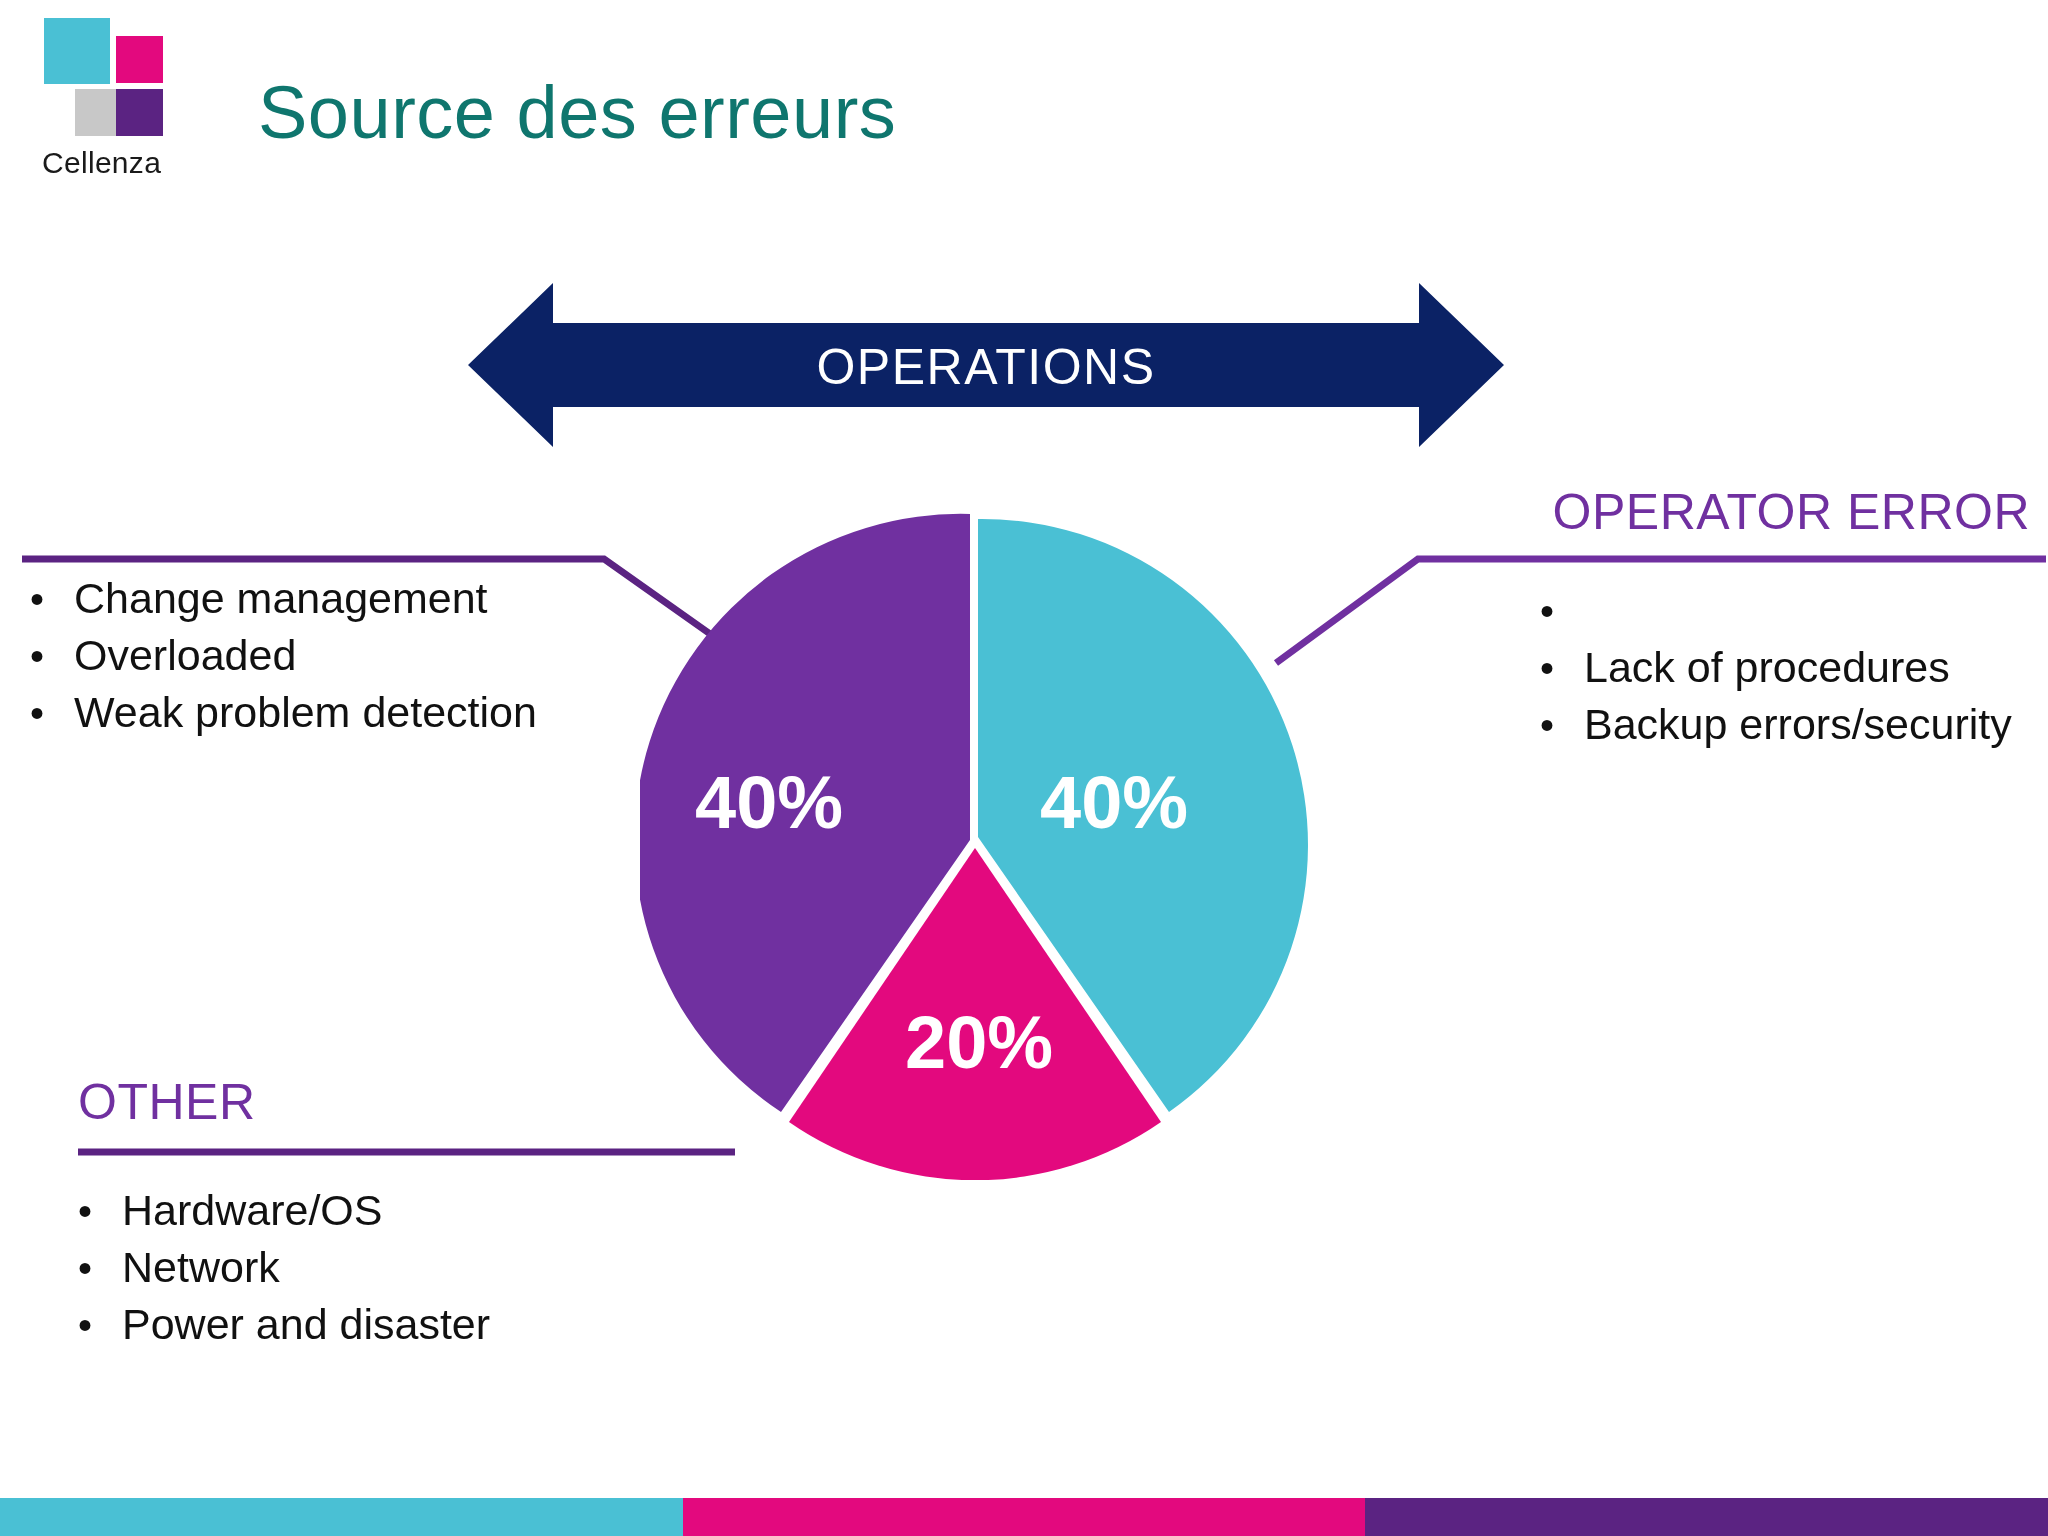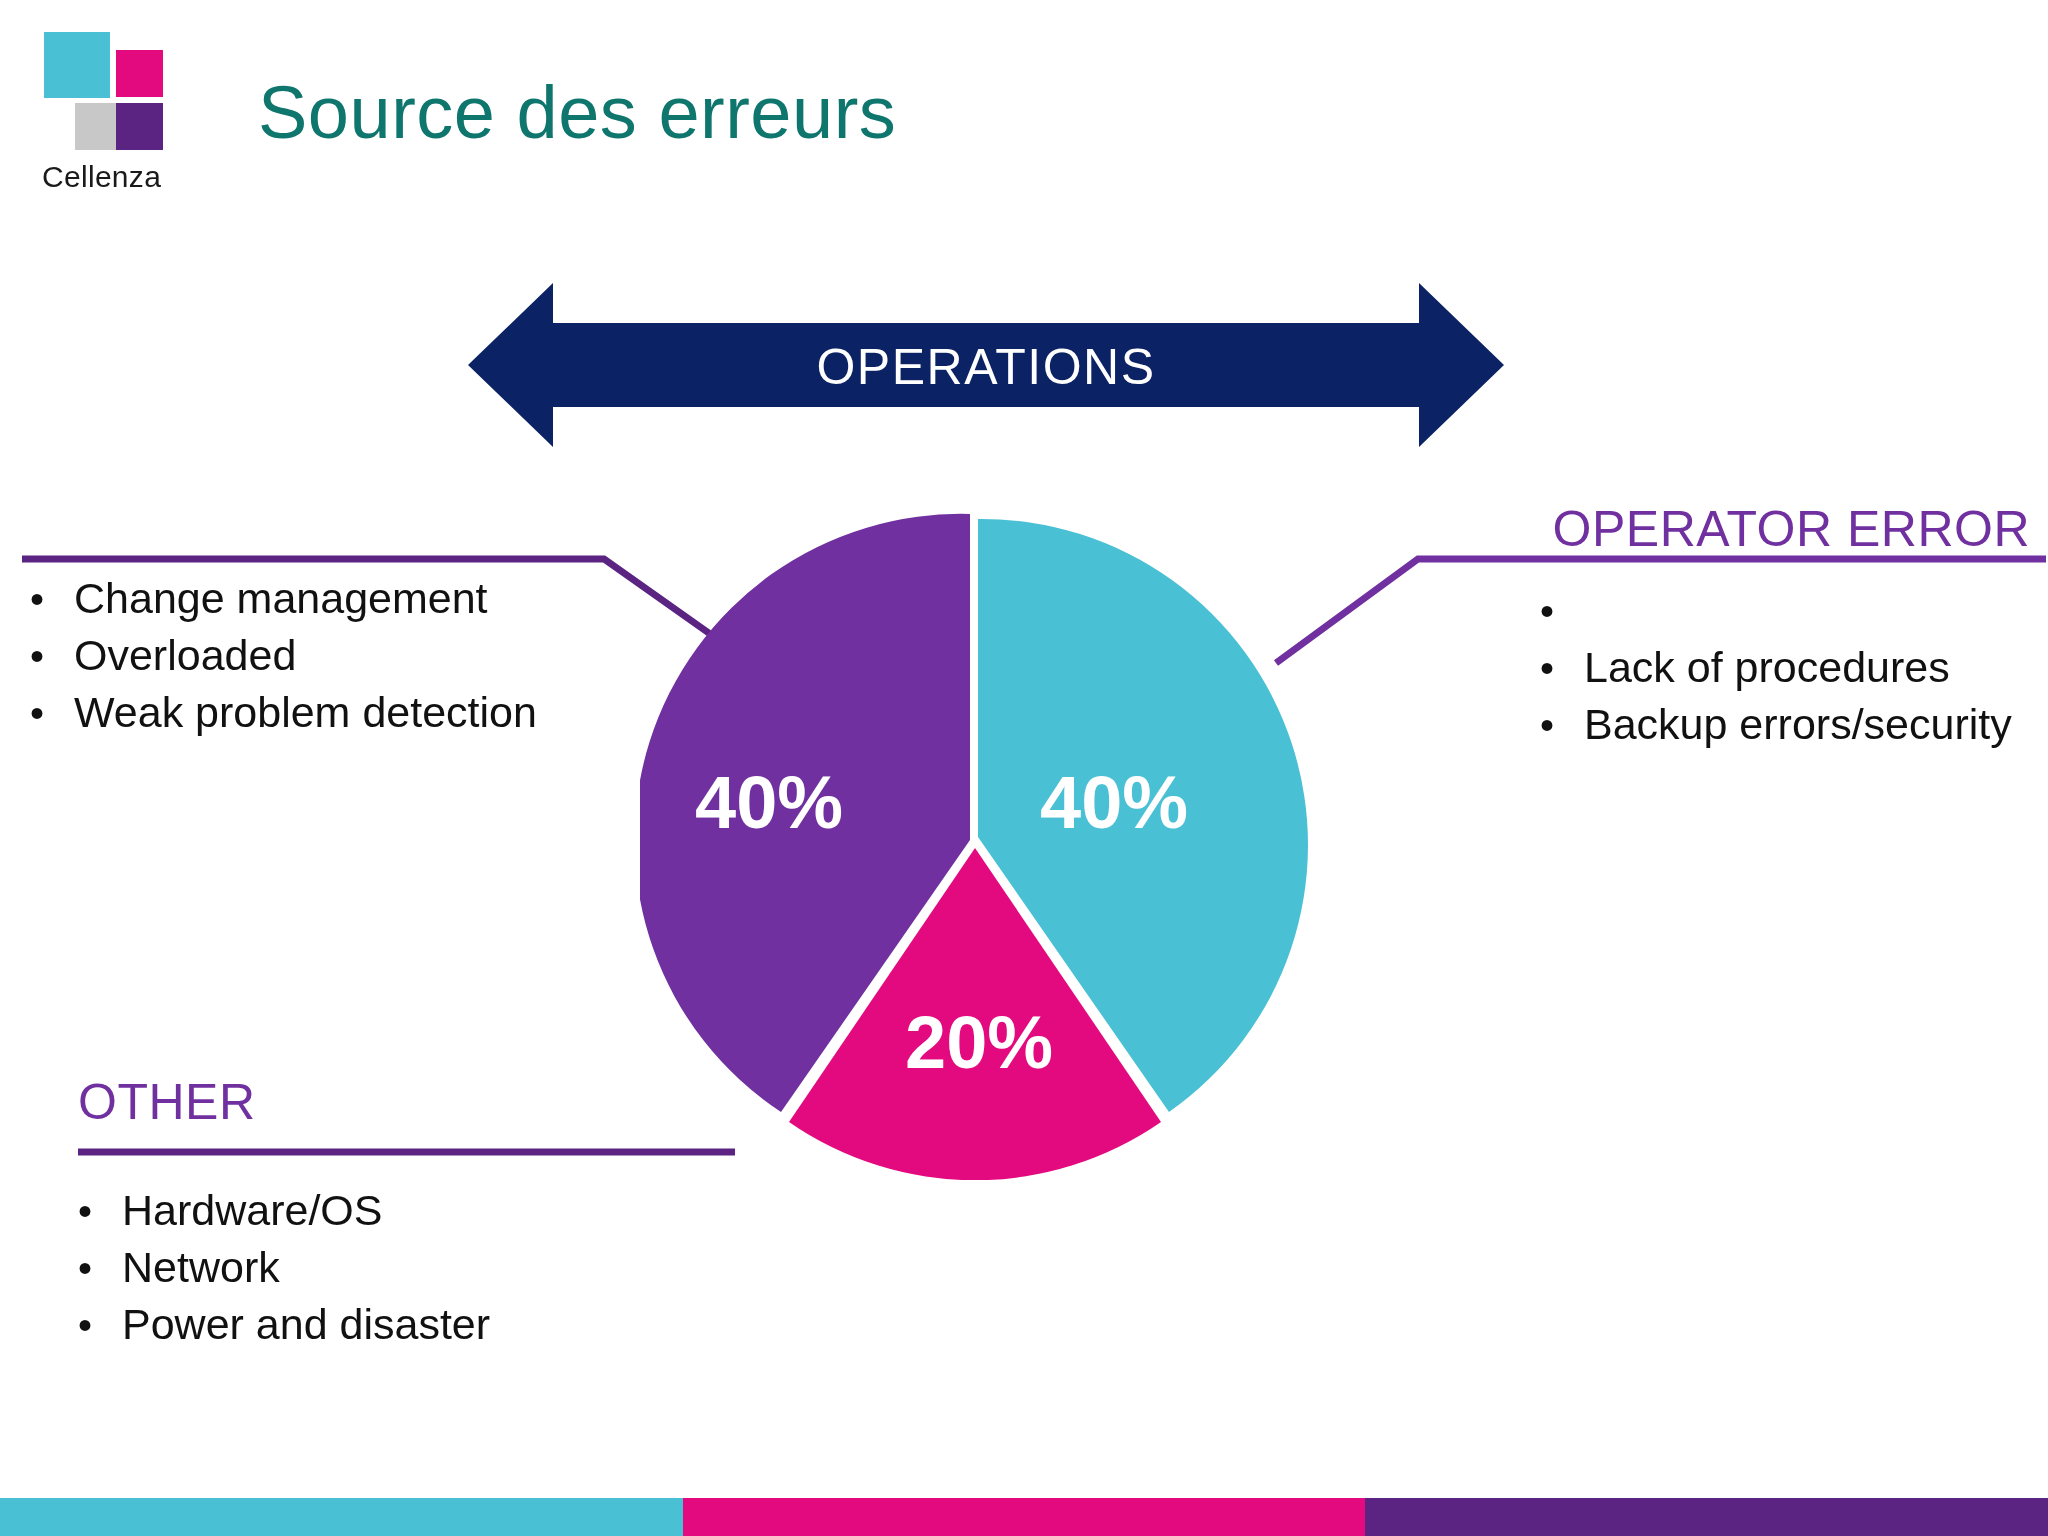--- a/index.html
+++ b/index.html
@@ -16,21 +16,21 @@
     width: 2048px;
     height: 1536px;
     background: #ffffff;
     overflow: hidden;
   }
 
   
   #logo {
     position: absolute;
     left: 42px;
-    top: 18px;
+    top: 4px;
     width: 140px;
     height: 150px;
   }
   .logo-sq { position: absolute; }
   #logo-sq-cyan    { left: 2px;  top: 14px; width: 66px; height: 66px;  background: #4AC0D4; }
   #logo-sq-magenta { left: 74px; top: 32px; width: 47px; height: 47px;  background: #E3097E; }
   #logo-sq-gray    { left: 33px; top: 85px; width: 47px; height: 47px;  background: #C8C8C8; }
   #logo-sq-purple  { left: 74px; top: 85px; width: 47px; height: 47px;  background: #5B2382; }
   #logo-text {
     position: absolute;
@@ -131,21 +131,21 @@
     width: 44px;
     flex: 0 0 44px;
     color: #111111;
     font-size: 40px;
   }
 
   
   #heading-application-failure { left: 34px;  top: 483px; }
   #list-application-failure    { left: 30px;  top: 570px; }
   
-  #heading-operator-error { right: 18px; top: 500px; }
+  #heading-operator-error { right: 18px; top: 483px; }
   #list-operator-error    { left: 1540px; top: 583px; }
   
   #heading-other { left: 78px; top: 1073px; }
   #list-other    { left: 78px; top: 1182px; }
 
   
   #leader-lines {
     position: absolute;
     left: 0; top: 0;
     width: 2048px;

